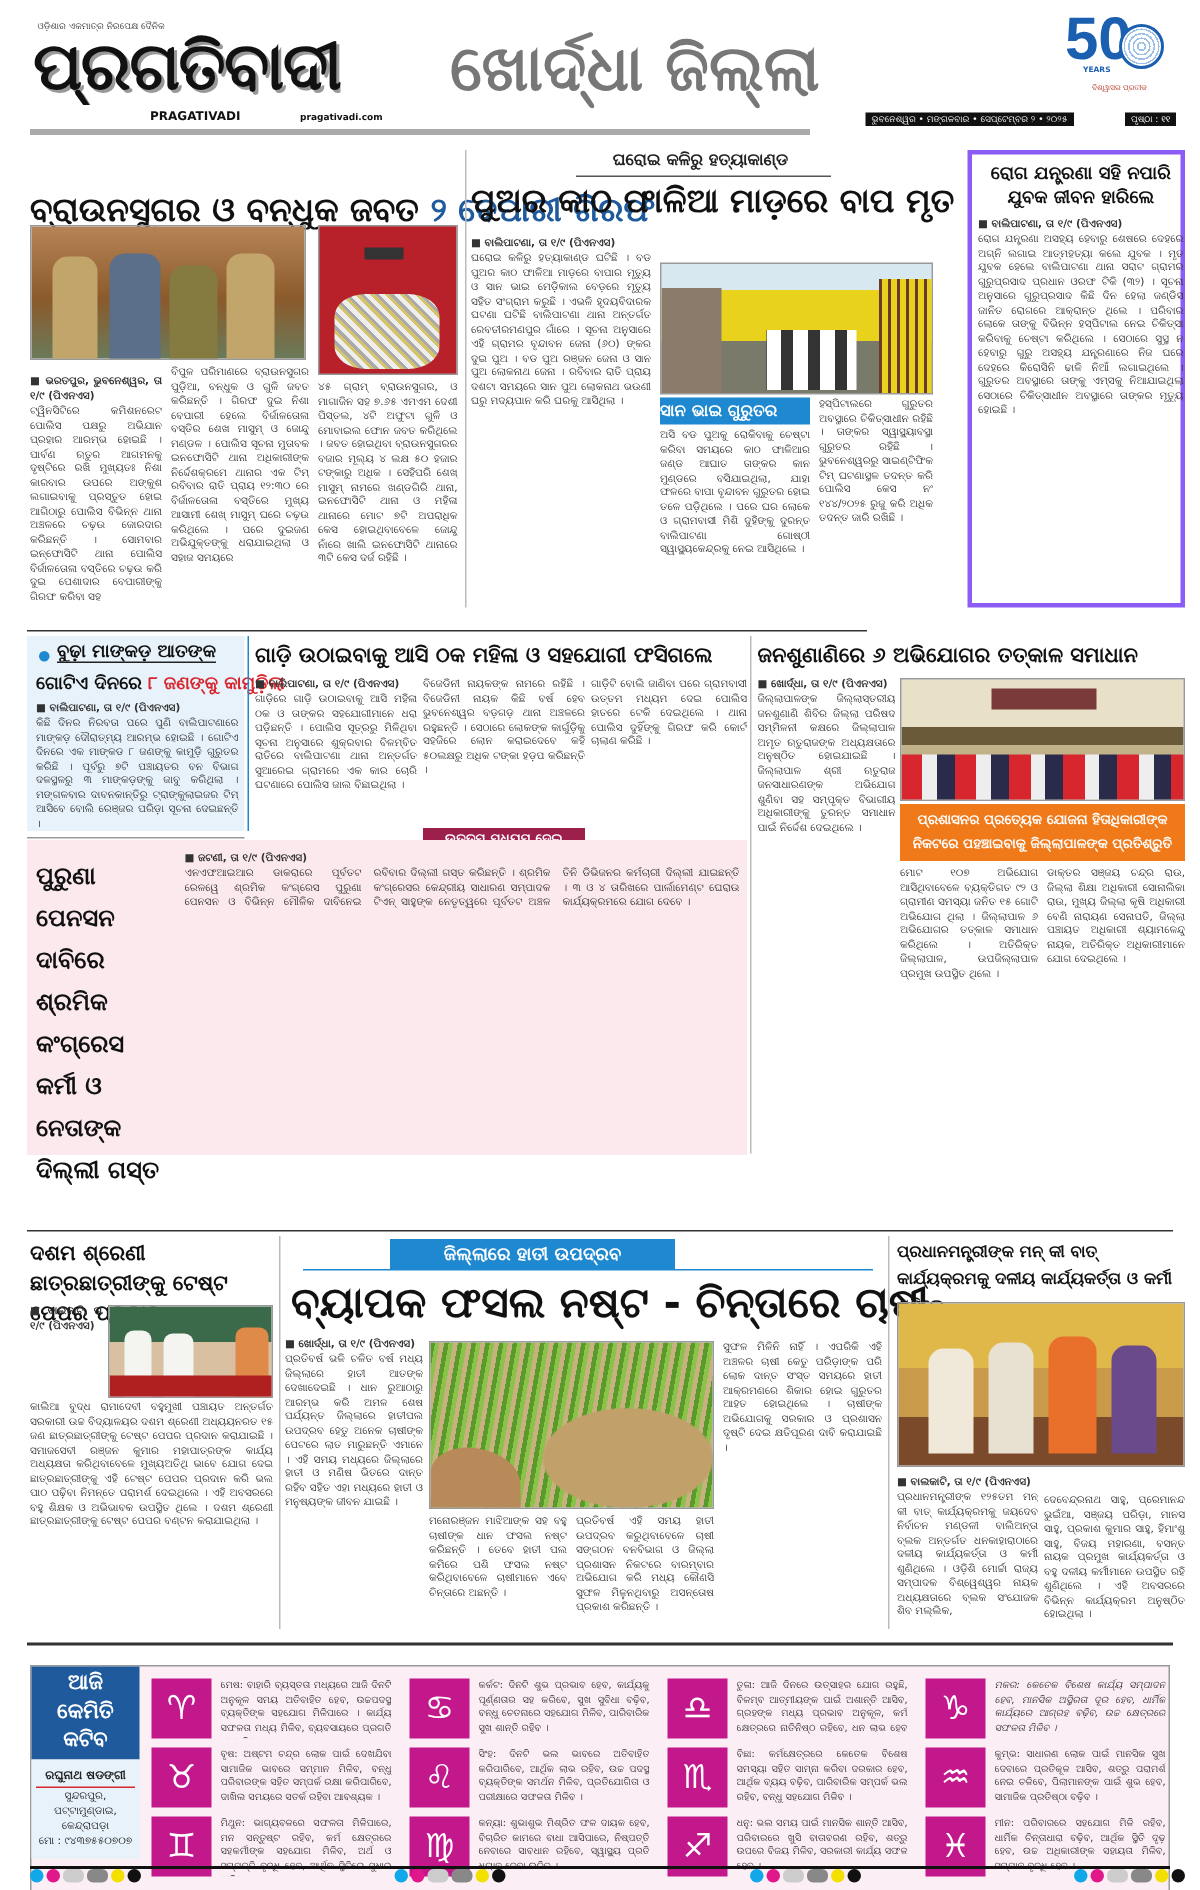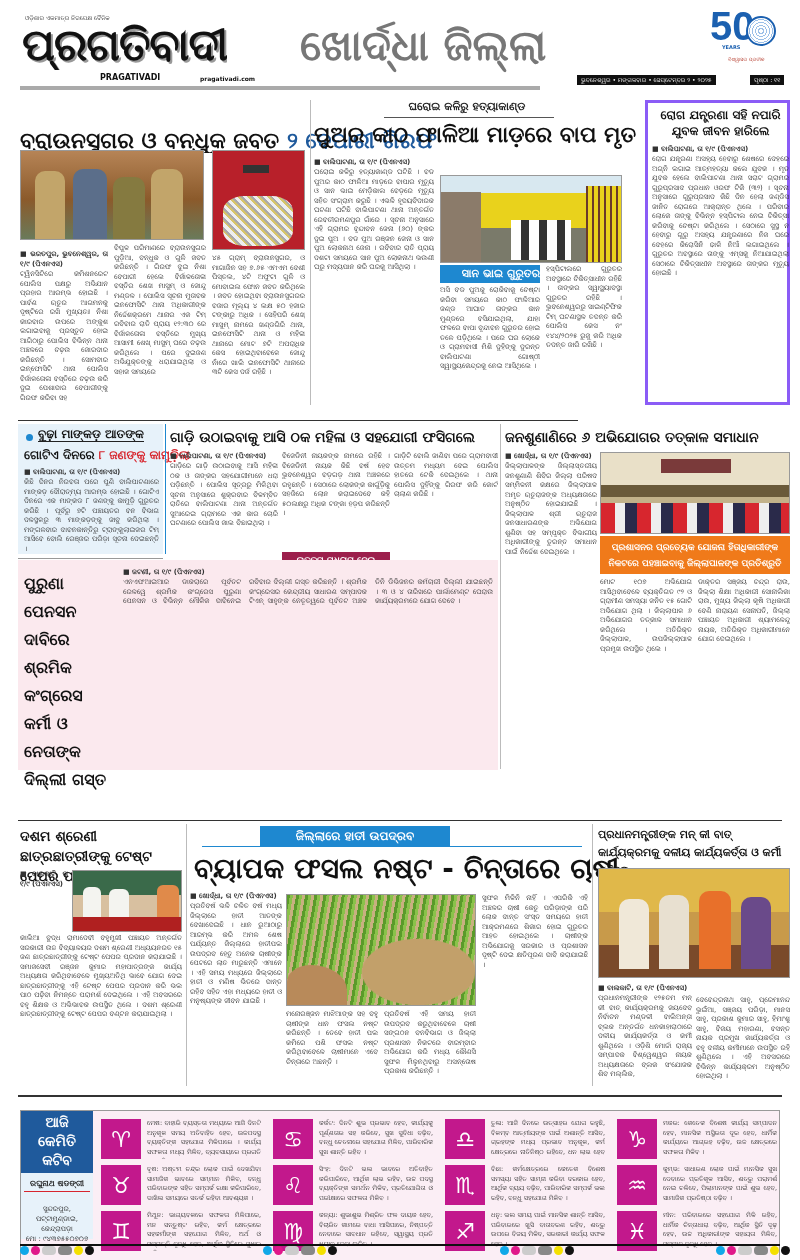--- a/index.html
+++ b/index.html
@@ -63,21 +63,21 @@
   <div class="abs" style="left:0;top:0;width:310px;text-align:center;font-size:11px;font-weight:bold;color:#222">ଘରୋଇ କଳିରୁ ହତ୍ୟାକାଣ୍ଡ</div>
   <div class="abs" style="left:72px;top:17px;width:170px;height:1px;background:#555"></div>
   <div class="abs hl" style="left:2px;top:20px;font-size:22px;line-height:30px">ପୁଅର କାଠ ଫାଳିଆ ମାଡ଼ରେ ବାପ ମୃତ</div>
   <div class="abs txt" style="left:2px;top:58px;width:120px;font-weight:bold">■ ବାଲିପାଟଣା, ତା ୧/୯ (ପିଏନଏସ)</div>
   <div class="abs txt" style="left:2px;top:68px;width:120px;height:238px">ଘରୋଇ କଳିରୁ ହତ୍ୟାକାଣ୍ଡ ଘଟିଛି । ବଡ ପୁଅର କାଠ ଫାଳିଆ ମାଡ଼ରେ ବାପାର ମୃତ୍ୟୁ ଓ ସାନ ଭାଇ ମେଡ଼ିକାଲ ବେଡ଼ରେ ମୃତ୍ୟୁ ସହିତ ସଂଗ୍ରାମ କରୁଛି । ଏଭଳି ହୃଦୟବିଦାରକ ଘଟଣା ଘଟିଛି ବାଲିପାଟଣା ଥାନା ଅନ୍ତର୍ଗତ ରେବତୀରମଣପୁର ଗାଁରେ । ସୂଚନା ଅନୁସାରେ ଏହି ଗ୍ରାମର ବୃନ୍ଦାବନ ଜେନା (୬୦) ଙ୍କର ଦୁଇ ପୁଅ । ବଡ ପୁଅ ରଞ୍ଜନ ଜେନା ଓ ସାନ ପୁଅ ଲୋକନାଥ ଜେନା । ରବିବାର ରାତି ପ୍ରାୟ ଦଶଟା ସମୟରେ ସାନ ପୁଅ ଲୋକନାଥ ଭଉଣୀ ଘରୁ ମଦ୍ୟପାନ କରି ଘରକୁ ଆସିଥିଲା ।</div>
   <div class="abs photo" style="left:128px;top:75px;width:182px;height:88px;background:linear-gradient(180deg,#d8e8f0 0 20%,#e9d21c 20% 60%,#7a7a6a 60% 100%)">
     <div style="position:absolute;left:0;top:16px;width:40px;height:72px;background:#8b7b6a"></div>
     <div style="position:absolute;left:145px;top:10px;width:37px;height:78px;background:repeating-linear-gradient(90deg,#6a3a2a 0 2px,#e9d21c 2px 6px)"></div>
     <div style="position:absolute;left:70px;top:44px;width:60px;height:40px;background:repeating-linear-gradient(90deg,#fff 0 10px,#333 10px 18px)"></div>
   </div>
-  <div class="abs" style="left:128px;top:165px;width:100px;height:18px;background:#1e88d0;color:#fff;font-size:11px;font-weight:bold;text-align:right;line-height:18px">ସାନ ଭାଇ ଗୁରୁତର</div>
+  <div class="abs" style="left:128px;top:165px;width:100px;height:18px;background:#1e88d0;color:#fff;font-size:11px;font-weight:bold;text-align:left;line-height:18px">ସାନ ଭାଇ ଗୁରୁତର</div>
   <div class="abs txt" style="left:128px;top:186px;width:100px;height:120px">ଅସି ବଡ ପୁଅକୁ ରୋକିବାକୁ ଚେଷ୍ଟା କରିବା ସମୟରେ କାଠ ଫାଳିଆର ଜଣ୍ଡ ଆଘାତ ତାଙ୍କର କାନ ମୁଣ୍ଡରେ ବସିଯାଇଥିଲା, ଯାହା ଫଳରେ ବାପା ବୃନ୍ଦାବନ ଗୁରୁତର ହୋଇ ତଳେ ପଡ଼ିଥିଲେ । ପରେ ଘର ଲୋକେ ଓ ଗ୍ରାମବାସୀ ମିଶି ଦୁହିଙ୍କୁ ଦୁରନ୍ତ ବାଲିପାଟଣା ଗୋଷ୍ଠୀ ସ୍ୱାସ୍ଥ୍ୟକେନ୍ଦ୍ରକୁ ନେଇ ଆସିଥିଲେ ।</div>
   <div class="abs txt" style="left:234px;top:165px;width:76px;height:141px">ହସ୍ପିଟାଲରେ ଗୁରୁତର ଅବସ୍ଥାରେ ଚିକିତ୍ସାଧୀନ ରହିଛି । ତାଙ୍କର ସ୍ୱାସ୍ଥ୍ୟାବସ୍ଥା ଗୁରୁତର ରହିଛି । ଭୁବନେଶ୍ୱରରୁ ସାଇଣ୍ଟିଫିକ ଟିମ୍ ଘଟଣାସ୍ଥଳ ତଦନ୍ତ କରି ପୋଲିସ କେସ ନଂ ୧୪୪/୨୦୨୫ ରୁଜୁ କରି ଅଧିକ ତଦନ୍ତ ଜାରି ରଖିଛି ।</div>
 </div>
 
 <div class="abs" style="left:645px;top:100px;width:145px;height:305px;border:3px solid #8b5cf6">
   <div class="abs hl" style="left:4px;top:4px;width:137px;font-size:12px;line-height:16px;white-space:normal;text-align:center">ରୋଗ ଯନ୍ତ୍ରଣା ସହି ନପାରି ଯୁବକ ଜୀବନ ହାରିଲେ</div>
   <div class="abs txt" style="left:4px;top:42px;width:137px;font-weight:bold">■ ବାଲିପାଟଣା, ତା ୧/୯ (ପିଏନଏସ)</div>
   <div class="abs txt" style="left:4px;top:52px;width:137px;height:248px">ରୋଗ ଯନ୍ତ୍ରଣା ଅସହ୍ୟ ହେବାରୁ ଶେଷରେ ଦେହରେ ଅଗ୍ନି ଲଗାଇ ଆତ୍ମହତ୍ୟା କଲେ ଯୁବକ । ମୃତ ଯୁବକ ହେଲେ ବାଲିପାଟଣା ଥାନା ସରାଟ ଗ୍ରାମର ଗୁରୁପ୍ରସାଦ ପ୍ରଧାନ ଓରଫ ଟିକି (୩୨) । ସୂଚନା ଅନୁସାରେ ଗୁରୁପ୍ରସାଦ କିଛି ଦିନ ହେଲା ଜଣ୍ଡିସ ଜାନିତ ରୋଗରେ ଆକ୍ରାନ୍ତ ଥିଲେ । ପରିବାର ଲୋକେ ତାଙ୍କୁ ବିଭିନ୍ନ ହସ୍ପିଟାଲ ନେଇ ଚିକିତ୍ସା କରିବାକୁ ଚେଷ୍ଟା କରିଥିଲେ । ସେଠାରେ ସୁସ୍ଥ ନ ହେବାରୁ ଗୁରୁ ଅସହ୍ୟ ଯନ୍ତ୍ରଣାରେ ନିଜ ଘରେ ଦେହରେ କିରୋସିନି ଢାଳି ନିଆଁ ଲଗାଇଥିଲେ । ଗୁରୁତର ଅବସ୍ଥାରେ ତାଙ୍କୁ ଏମ୍ସକୁ ନିଆଯାଇଥିଲା ସେଠାରେ ଚିକିତ୍ସାଧୀନ ଅବସ୍ଥାରେ ତାଙ୍କର ମୃତ୍ୟୁ ହୋଇଛି ।</div>
 </div>
 
@@ -172,21 +172,21 @@
 
 <div class="hline" style="left:18px;top:1095px;width:764px;height:2px"></div>
 
 <div class="abs" style="left:20px;top:1110px;width:760px;height:156px;border:1px solid #999;background:#fbeef5">
   <div class="abs" style="left:0;top:0;width:72px;height:62px;background:#1f5a9c;color:#fff;text-align:center;font-weight:bold;font-size:14px;line-height:19px;padding-top:2px">
     <div>ଆଜି</div>
     <div>କେମିତି</div>
     <div>କଟିବ</div>
   </div>
   <div class="abs" style="left:0;top:62px;width:72px;height:66px;background:#e7f2fa;text-align:center;font-size:7px;line-height:10px;padding:6px 3px">
-    <div style="font-weight:bold;font-size:8px;border-bottom:1px solid #d7262e;margin-bottom:12px;padding-bottom:2px">ରଘୁନାଥ ଷଡଙ୍ଗୀ</div>
+    <div style="font-weight:bold;font-size:8px;border-bottom:1px solid #d7262e;margin-bottom:0;padding-bottom:2px">ରଘୁନାଥ ଷଡଙ୍ଗୀ</div>
     <div>ସୁନ୍ଦରପୁର, ପଟ୍ଟାମୁଣ୍ଡାଇ, କେନ୍ଦ୍ରାପଡ଼ା</div>
     <div>ମୋ : ୯୪୩୭୫୫୦୭୦୭</div>
   </div>
   <div class="abs" id="zodiac-grid" style="left:80px;top:8px;width:676px;height:118px;display:grid;grid-template-columns:repeat(4,1fr);grid-auto-flow:column;grid-template-rows:repeat(3,1fr);column-gap:12px">
   <div class="zrow">
         <div class="zicon">♈</div>
         <div class="txt" style="font-size: 6.5px; line-height: 9.5px;">ମେଷ: ବାହାରି ବ୍ୟସ୍ତତା ମଧ୍ୟରେ ଆଜି ଦିନଟି ଅନୁକୂଳ ସମୟ ଅତିବାହିତ ହେବ, ଉଚ୍ଚପଦସ୍ଥ ବ୍ୟକ୍ତିଙ୍କ ସହଯୋଗ ମିଳିପାରେ । କାର୍ଯ୍ୟ ସଫଳତା ମଧ୍ୟ ମିଳିବ, ବ୍ୟବସାୟରେ ପ୍ରଗତି ଦେଖାଯିବ ।</div>
       </div>
       <div class="zrow">
         <div class="zicon">♉</div>
@@ -215,21 +215,21 @@
       <div class="zrow">
         <div class="zicon">♏</div>
         <div class="txt" style="font-size: 6.5px; line-height: 9.5px;">ବିଛା: କର୍ମକ୍ଷେତ୍ରରେ କେତେକ ବିଶେଷ ସମସ୍ୟା ସହିତ ସାମ୍ନା କରିବା ଦରକାର ହେବ, ଆର୍ଥିକ ବ୍ୟୟ ବଢ଼ିବ, ପାରିବାରିକ ସମ୍ପର୍କ ଭଲ ରହିବ, ବନ୍ଧୁ ସହଯୋଗ ମିଳିବ ।</div>
       </div>
       <div class="zrow">
         <div class="zicon">♐</div>
         <div class="txt" style="font-size: 6.5px; line-height: 9.5px;">ଧନୁ: ଭଲ ସମୟ ପାଇଁ ମାନସିକ ଶାନ୍ତି ଆସିବ, ପରିବାରରେ ଖୁସି ବାତାବରଣ ରହିବ, ଶତ୍ରୁ ଉପରେ ବିଜୟ ମିଳିବ, ସରକାରୀ କାର୍ଯ୍ୟ ସଫଳ ହେବ ।</div>
       </div>
       <div class="zrow">
         <div class="zicon">♑</div>
-        <div class="txt" style="font-size: 6.5px; line-height: 9.5px;">ମକର: କେତେକ ବିଶେଷ କାର୍ଯ୍ୟ ସମ୍ପାଦନ ହେବ, ମାନସିକ ଅସ୍ଥିରତା ଦୂର ହେବ, ଧାର୍ମିକ କାର୍ଯ୍ୟରେ ଆଗ୍ରହ ବଢ଼ିବ, ଉଚ୍ଚ କ୍ଷେତ୍ରରେ ସଫଳତା ମିଳିବ ।</div>
+        <div class="txt" style="font-size: 6.5px; line-height: 9.5px; font-style: italic;">ମକର: କେତେକ ବିଶେଷ କାର୍ଯ୍ୟ ସମ୍ପାଦନ ହେବ, ମାନସିକ ଅସ୍ଥିରତା ଦୂର ହେବ, ଧାର୍ମିକ କାର୍ଯ୍ୟରେ ଆଗ୍ରହ ବଢ଼ିବ, ଉଚ୍ଚ କ୍ଷେତ୍ରରେ ସଫଳତା ମିଳିବ ।</div>
       </div>
       <div class="zrow">
         <div class="zicon">♒</div>
         <div class="txt" style="font-size: 6.5px; line-height: 9.5px;">କୁମ୍ଭ: ସାଧାରଣ ଲୋକ ପାଇଁ ମାନସିକ ସୁଖ ଦେବାରେ ପ୍ରତିକୂଳ ଆସିବ, ଶତ୍ରୁ ପରାମର୍ଶ ନେଇ ଚଳିବେ, ପିଲାମାନଙ୍କ ପାଇଁ ଶୁଭ ହେବ, ସାମାଜିକ ପ୍ରତିଷ୍ଠା ବଢ଼ିବ ।</div>
       </div>
       <div class="zrow">
         <div class="zicon">♓</div>
         <div class="txt" style="font-size: 6.5px; line-height: 9.5px;">ମୀନ: ପରିବାରରେ ସହଯୋଗ ମିଳି ରହିବ, ଧାର୍ମିକ ଚିନ୍ତାଧାରା ବଢ଼ିବ, ଆର୍ଥିକ ସ୍ଥିତି ଦୃଢ଼ ହେବ, ଉଚ୍ଚ ଅଧିକାରୀଙ୍କ ସହାୟତା ମିଳିବ, ସମ୍ମାନ ବୃଦ୍ଧି ହେବ ।</div>
       </div>
     </div>

